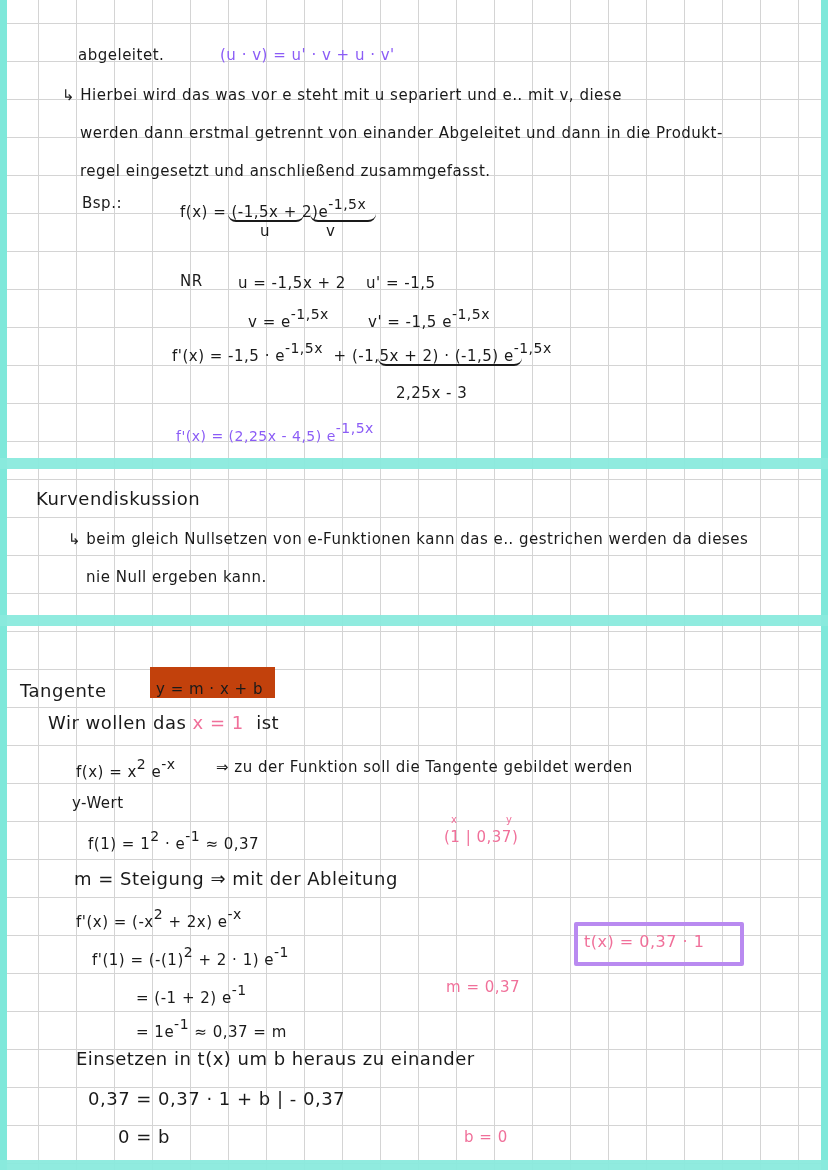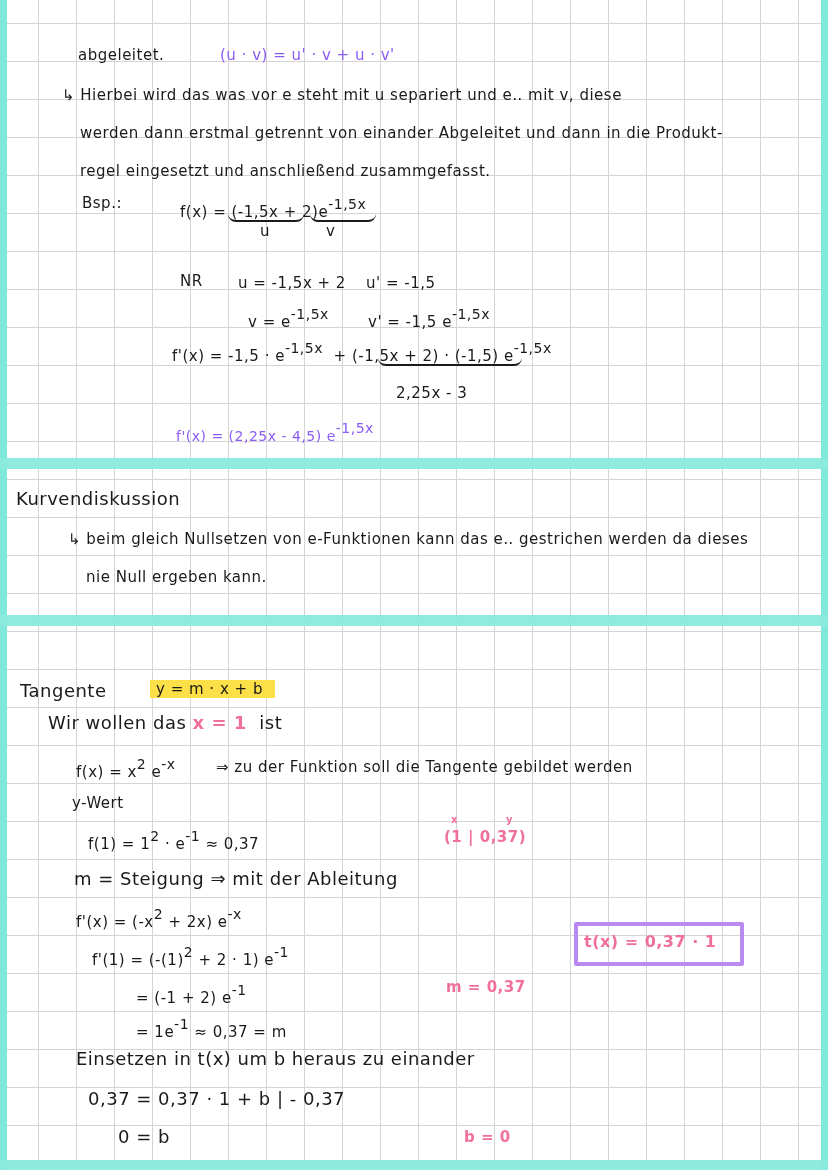--- a/index.html
+++ b/index.html
@@ -11,24 +11,24 @@
       linear-gradient(to bottom, #d4d4d4 1px, transparent 1px);
     background-size:38px 38px, 38px 38px;
     background-position:0px 0px, 0px 23px;
     font-family:"DejaVu Sans", sans-serif;
     color:#1a1a1a;
   }
   .band-v { position:absolute; top:0; bottom:0; width:7px; background:#7fe8da; }
   .band-h { position:absolute; left:0; right:0; height:11px; background:#8aeadd; opacity:0.95; }
   .t { position:absolute; white-space:nowrap; font-size:15px; letter-spacing:0.5px; }
   .pu { color:#8b5cf6; }
-  .pk { color:#f0709a;font-weight:bold; }
+  .pk { color:#f0709a; }
   .lg { font-size:18px; }
   sup { font-size:14px; vertical-align:8px; }
-  .hl { background:#fde047; padding:0 12px 0 6px; }
+  .hl { background:#c2410c; padding:13px 12px 0 6px; }
   .box { position:absolute; border:4px solid #b98af0; border-radius:2px; }
   .brace { position:absolute; border-bottom:2px solid #1a1a1a; border-radius:0 0 10px 10px; height:6px; }
 </style>
 </head>
 <body>
 
 <div class="band-v" style="left:0;"></div>
 <div class="band-v" style="right:0;"></div>
 <div class="band-h" style="top:458px;"></div>
 <div class="band-h" style="top:615px;"></div>
@@ -62,21 +62,21 @@
     <span>f'(x) = -1,5 · e</span><sup>-1,5x</sup>
     &nbsp;<span>+ (-1,5x + 2) · (-1,5) e</span><sup>-1,5x</sup>
   </span>
   <div class="brace" style="left:378px;top:358px;width:144px;"></div>
   <span class="t" style="left:396px;top:384px;">2,25x - 3</span>
 
   <span class="t pu" style="left:176px;top:420px;font-size:14px;"><span>f'(x) = (2,25x - 4,5) e</span><sup>-1,5x</sup></span>
 </div>
 
 <div>
-  <span class="t lg" style="left:16px;top:488px;">Kurvendiskussion</span>
+  <span class="t lg" style="left:36px;top:488px;">Kurvendiskussion</span>
   <span class="t" style="left:60px;top:530px;margin-left:8px;">↳ beim gleich Nullsetzen von e-Funktionen kann das e‥ gestrichen werden da dieses</span>
   <span class="t" style="left:86px;top:568px;">nie Null ergeben kann.</span>
 </div>
 
 <div>
   <span class="t lg" style="left:20px;top:680px;">Tangente</span>
   <span class="t" style="left:150px;top:680px;"><span class="hl">y = m · x + b</span></span>
 
   <span class="t lg" style="left:48px;top:712px;">
     <span>Wir wollen das</span>

